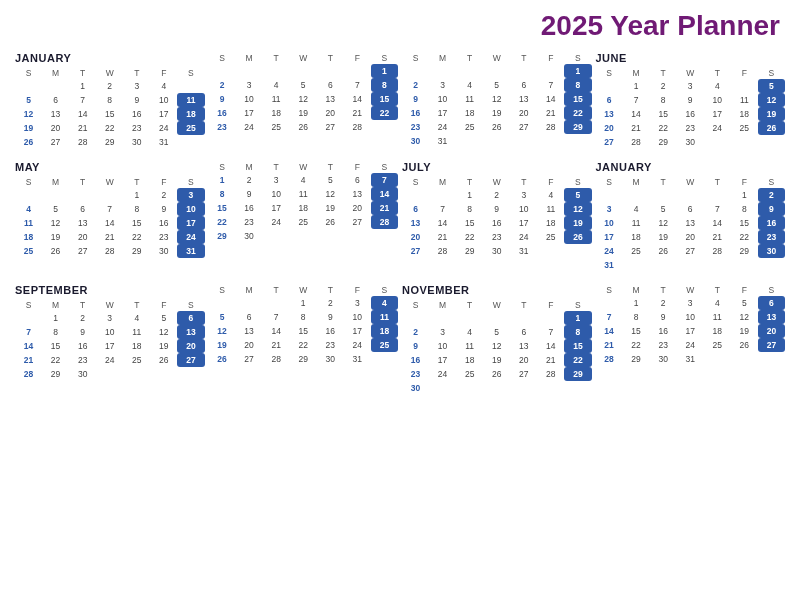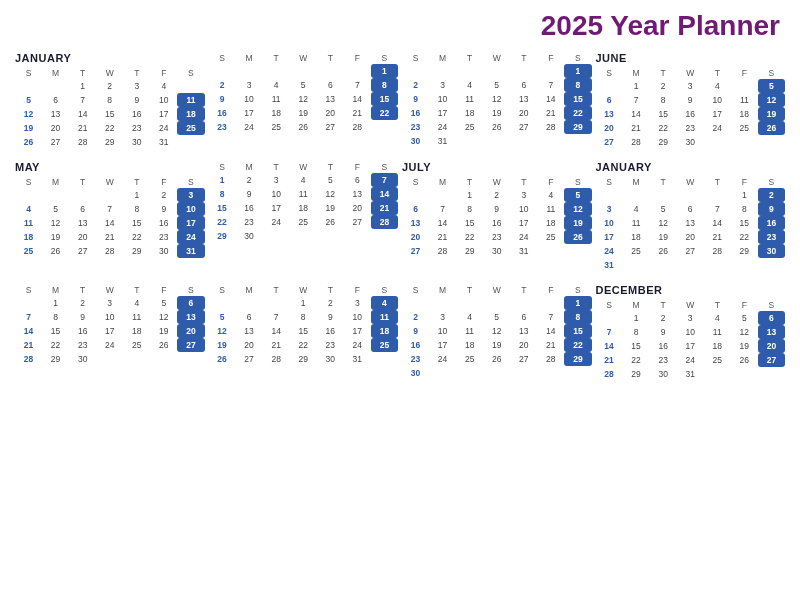--- a/index.html
+++ b/index.html
@@ -590,20 +590,21 @@
             <td class="empty"></td>
             <td class="empty"></td>
             <td class="empty"></td>
             <td class="empty"></td>
             <td class="empty"></td>
           </tr>
         </tbody>
       </table>
     </div>
     <div class="month">
+      <div class="month-title">SEPTEMBER</div>
       <table class="cal-table">
         <thead>
           <tr>
             <th>S</th>
             <th>M</th>
             <th>T</th>
             <th>W</th>
             <th>T</th>
             <th>F</th>
             <th>S</th>
@@ -714,20 +715,21 @@
             <td>28</td>
             <td>29</td>
             <td>30</td>
             <td>31</td>
             <td class="empty"></td>
           </tr>
         </tbody>
       </table>
     </div>
     <div class="month">
+      <div class="month-title">NOVEMBER</div>
       <table class="cal-table">
         <thead>
           <tr>
             <th>S</th>
             <th>M</th>
             <th>T</th>
             <th>W</th>
             <th>T</th>
             <th>F</th>
             <th>S</th>
@@ -785,21 +787,20 @@
             <td class="empty"></td>
             <td class="empty"></td>
             <td class="empty"></td>
             <td class="empty"></td>
             <td class="empty"></td>
           </tr>
         </tbody>
       </table>
     </div>
     <div class="month">
-      <div class="month-title">DECEMBER</div>
       <table class="cal-table">
         <thead>
           <tr>
             <th>S</th>
             <th>M</th>
             <th>T</th>
             <th>W</th>
             <th>T</th>
             <th>F</th>
             <th>S</th>

